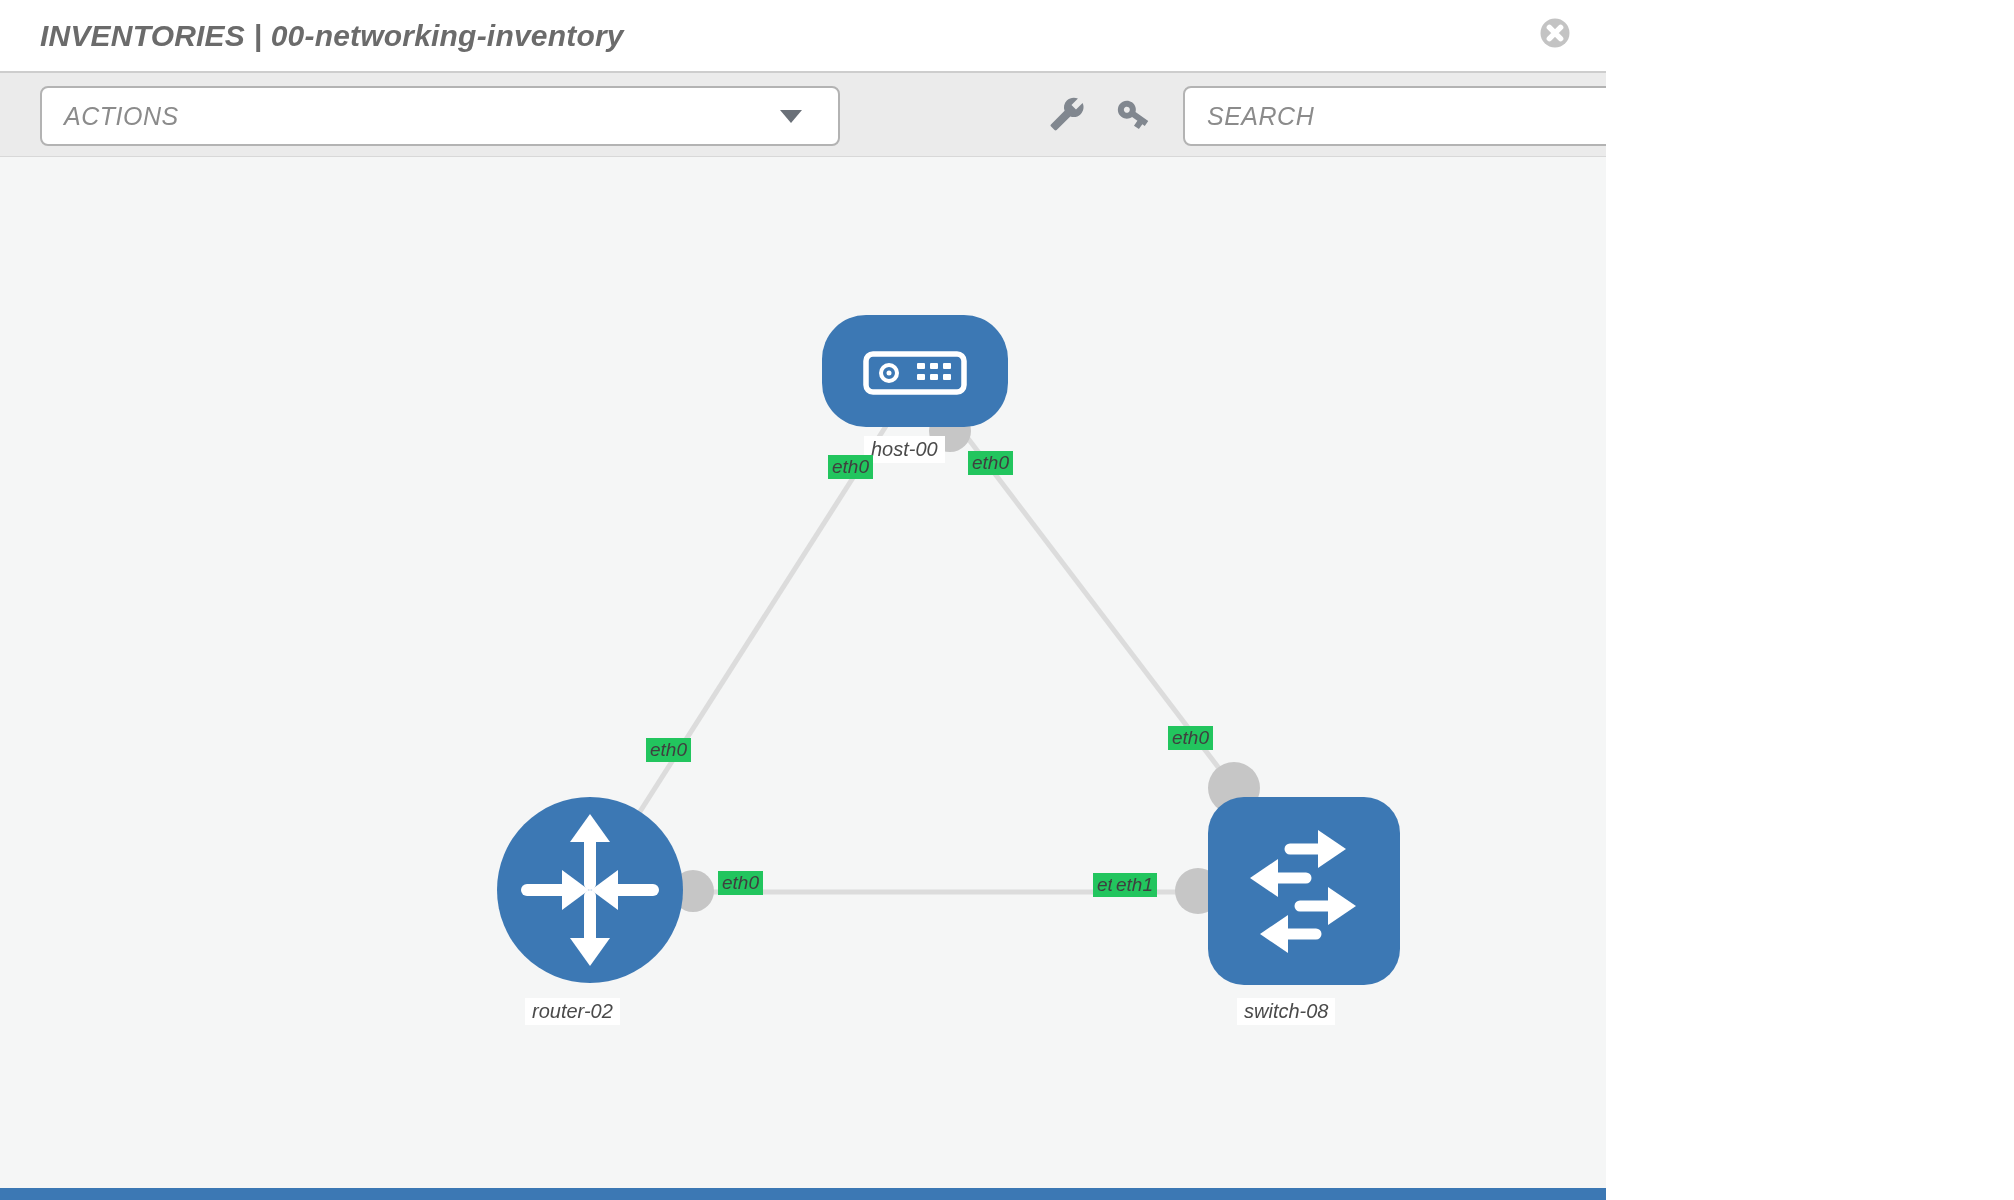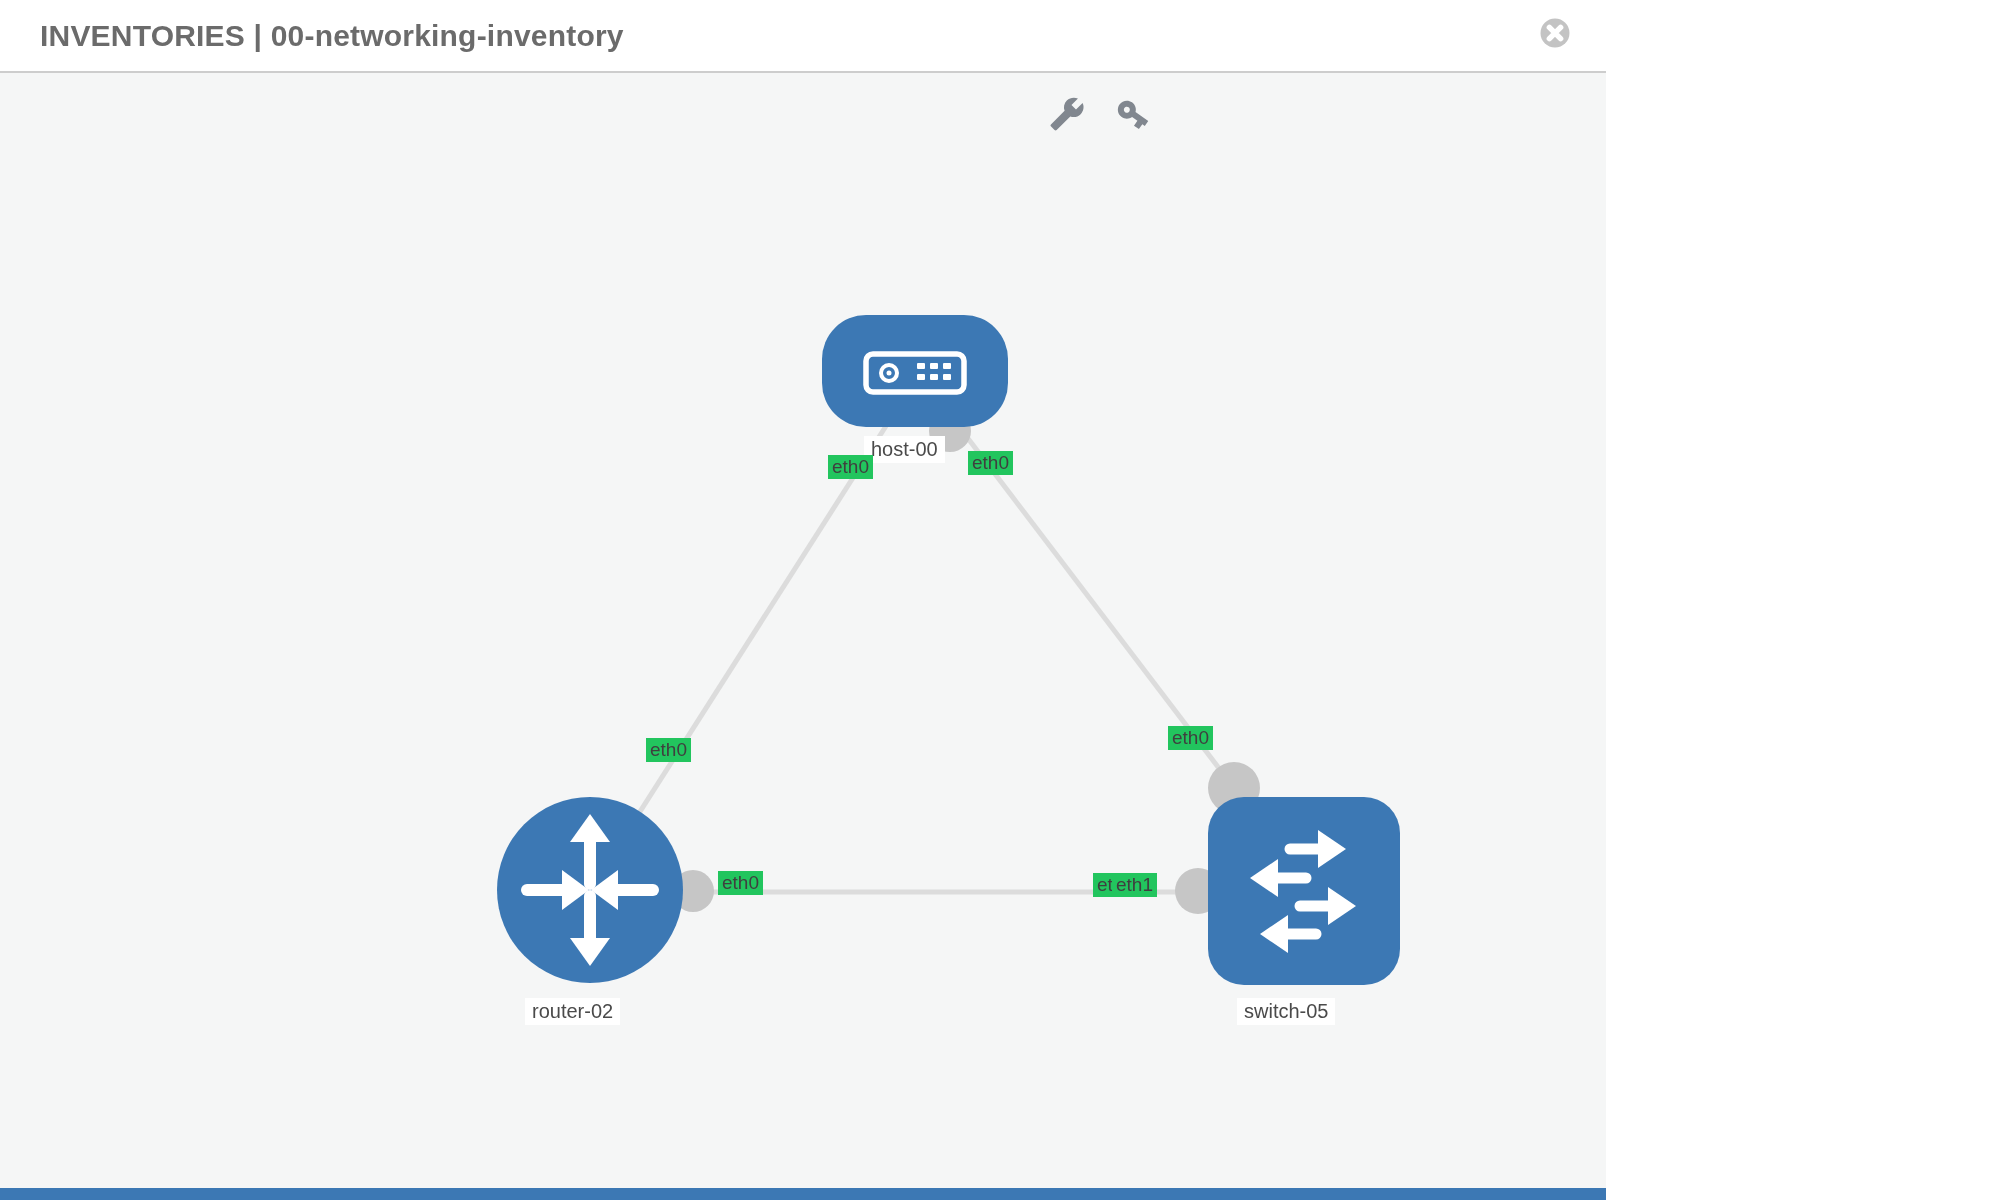--- a/index.html
+++ b/index.html
@@ -1,18 +1,18 @@
 <!DOCTYPE html>
 <html><head>
 <meta charset="utf-8">
 <style>
   html,body { margin:0; padding:0; background:#fff; }
   .screen {
     position:relative; width:1606px; height:1200px; overflow:hidden;
-    font-family:"Liberation Sans", sans-serif; background:#f5f6f6;
+    font-family:"Liberation Sans", sans-serif; background:#f5f6f6;font-style:italic;
   }
   
   .header {
     position:absolute; top:0; left:0; right:0; height:71px;
     background:#ffffff; border-bottom:2px solid #cdcdcd;
     display:flex; align-items:center;
   }
   .page-title {
     padding-left:40px; font-size:30px; font-weight:bold;
     color:#6b6b6b; letter-spacing:0.2px;
@@ -81,20 +81,30 @@
 <div class="screen">
 
   <div class="header">
     <div class="page-title">INVENTORIES | 00-networking-inventory</div>
   </div>
   <svg class="close-btn" viewBox="0 0 36 36">
     <circle cx="18" cy="18" r="14.5" fill="#c3c3c3"></circle>
     <path d="M12.4 12.4 L23.6 23.6 M23.6 12.4 L12.4 23.6" stroke="#ffffff" stroke-width="5.5" stroke-linecap="round"></path>
   </svg>
 
+  <div class="toolbar">
+    <div class="dropdown actions-dd">
+      <span class="dd-label">ACTIONS</span>
+      <span class="caret"></span>
+    </div>
+    <div class="dropdown search-dd">
+      <span class="dd-label">SEARCH</span>
+      <span class="caret"></span>
+    </div>
+  </div>
   <svg class="tool-icon wrench" viewBox="0 0 24 24">
     <g transform="scale(-1,1) translate(-24,0)">
       <path fill="#81878f" d="M22.7 19l-9.1-9.1c.9-2.3.4-5-1.5-6.9-2-2-5-2.4-7.4-1.3L9 6 6 9 1.6 4.7C.4 7.1.9 10.1 2.9 12.1c1.9 1.9 4.6 2.4 6.9 1.5l9.1 9.1c.4.4 1 .4 1.4 0l2.3-2.3c.5-.4.5-1.1.1-1.4z"></path>
     </g>
   </svg>
   <svg class="tool-icon key" viewBox="0 0 24 24">
     <g transform="rotate(35 12 12)">
       <path fill="#81878f" d="M12.65 10C11.83 7.67 9.61 6 7 6c-3.31 0-6 2.69-6 6s2.69 6 6 6c2.61 0 4.83-1.67 5.65-4H17v4h4v-4h2v-4H12.65zM7 14c-1.1 0-2-.9-2-2s.9-2 2-2 2 .9 2 2-.9 2-2 2z"></path>
     </g>
   </svg>
@@ -149,21 +159,21 @@
         <path d="M1300 906 L1332 906"></path>
         <polygon points="1356,906 1328,887 1328,925" stroke="none"></polygon>
         <path d="M1316 934 L1284 934"></path>
         <polygon points="1260,934 1288,915 1288,953" stroke="none"></polygon>
       </g>
     </g>
   </svg>
 
   <div class="node-label" style="left:864px; top:436px;">host-00</div>
   <div class="node-label" style="left:525px; top:998px;">router-02</div>
-  <div class="node-label" style="left:1237px; top:998px;">switch-05</div>
+  <div class="node-label" style="left:1237px; top:998px;">switch-08</div>
 
   <div class="eth-label" style="left:828px; top:455px;">eth0</div>
   <div class="eth-label" style="left:968px; top:451px;">eth0</div>
   <div class="eth-label" style="left:646px; top:738px;">eth0</div>
   <div class="eth-label" style="left:1168px; top:726px;">eth0</div>
   <div class="eth-label" style="left:718px; top:871px;">eth0</div>
   <div class="eth-label" style="left:1093px; top:873px;">eth0</div>
   <div class="eth-label eth-front" style="left:1112px; top:873px;">eth1</div>
 
   <div class="footer-bar"></div>

